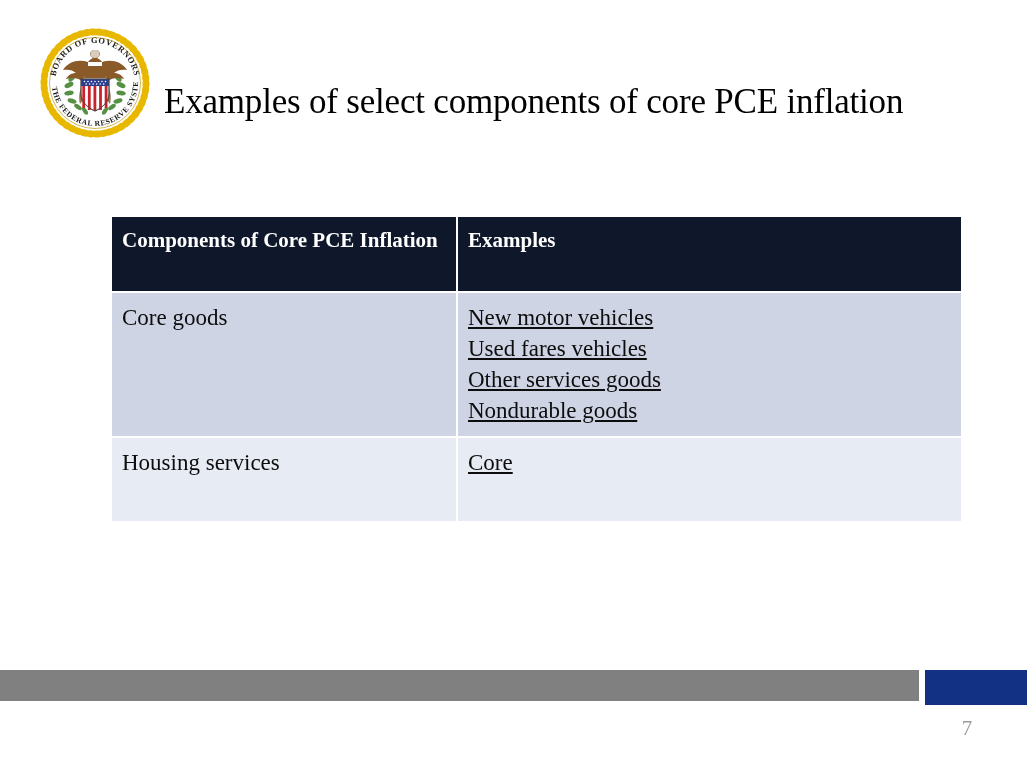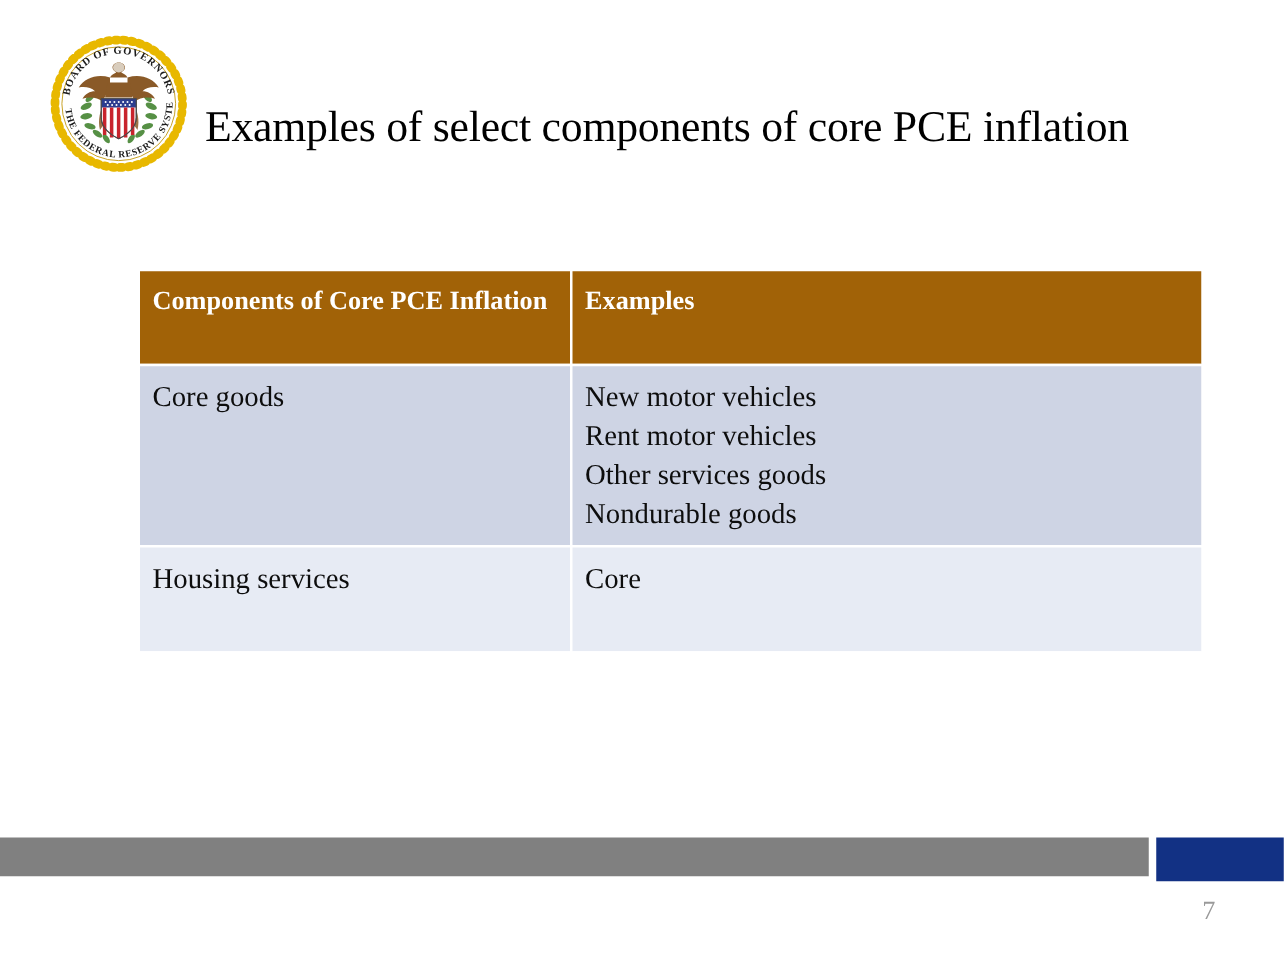--- a/index.html
+++ b/index.html
@@ -56,21 +56,21 @@
   .pce-table col.gap { width: 2px; }
   .pce-table col.c2 { width: 503px; }
 
   .pce-table th,
   .pce-table td {
     vertical-align: top;
     padding: 9px 0 0 10px;
     border: 0;
   }
   .pce-table thead th {
-    background: #a16207;
+    background: #0f172a;
     color: #ffffff;
     font-weight: bold;
     font-size: 21px;
     line-height: 30px;
     text-align: left;
     height: 66px;
     padding-top: 8px;
   }
   .pce-table tbody td {
     font-size: 23px;
@@ -82,21 +82,21 @@
   tr.row-b td { background: #e7ebf4; margin-top: 24px; }
 
   td.spacer-col, th.spacer-col { background: #ffffff !important; padding: 0; }
 
   tr.row-h1 td { height: 134px; }
   tr.row-h2 td { height: 74px; }
   tr.row-h3 td { height: 103px; }
 
   .gap-row td { height: 2px; padding: 0; background: #ffffff !important; }
 
-  .cell-lines > div { white-space: nowrap; }
+  .cell-lines > div { white-space: nowrap; text-decoration: underline; }
 
   
   .footer-gray {
     position: absolute;
     left: 0;
     top: 670px;
     width: 919px;
     height: 31px;
     background: #808080;
   }
@@ -217,21 +217,21 @@
         <td></td>
         <td class="spacer-col"></td>
         <td></td>
       </tr>
 
       <tr class="row-a row-h1">
         <td>Core goods</td>
         <td class="spacer-col"></td>
         <td class="cell-lines">
           <div>New motor vehicles</div>
-          <div>Rent motor vehicles</div>
+          <div>Used fares vehicles</div>
           <div>Other services goods</div>
           <div>Nondurable goods</div>
         </td>
       </tr>
 
       <tr class="gap-row">
         <td></td>
         <td class="spacer-col"></td>
         <td></td>
       </tr>

